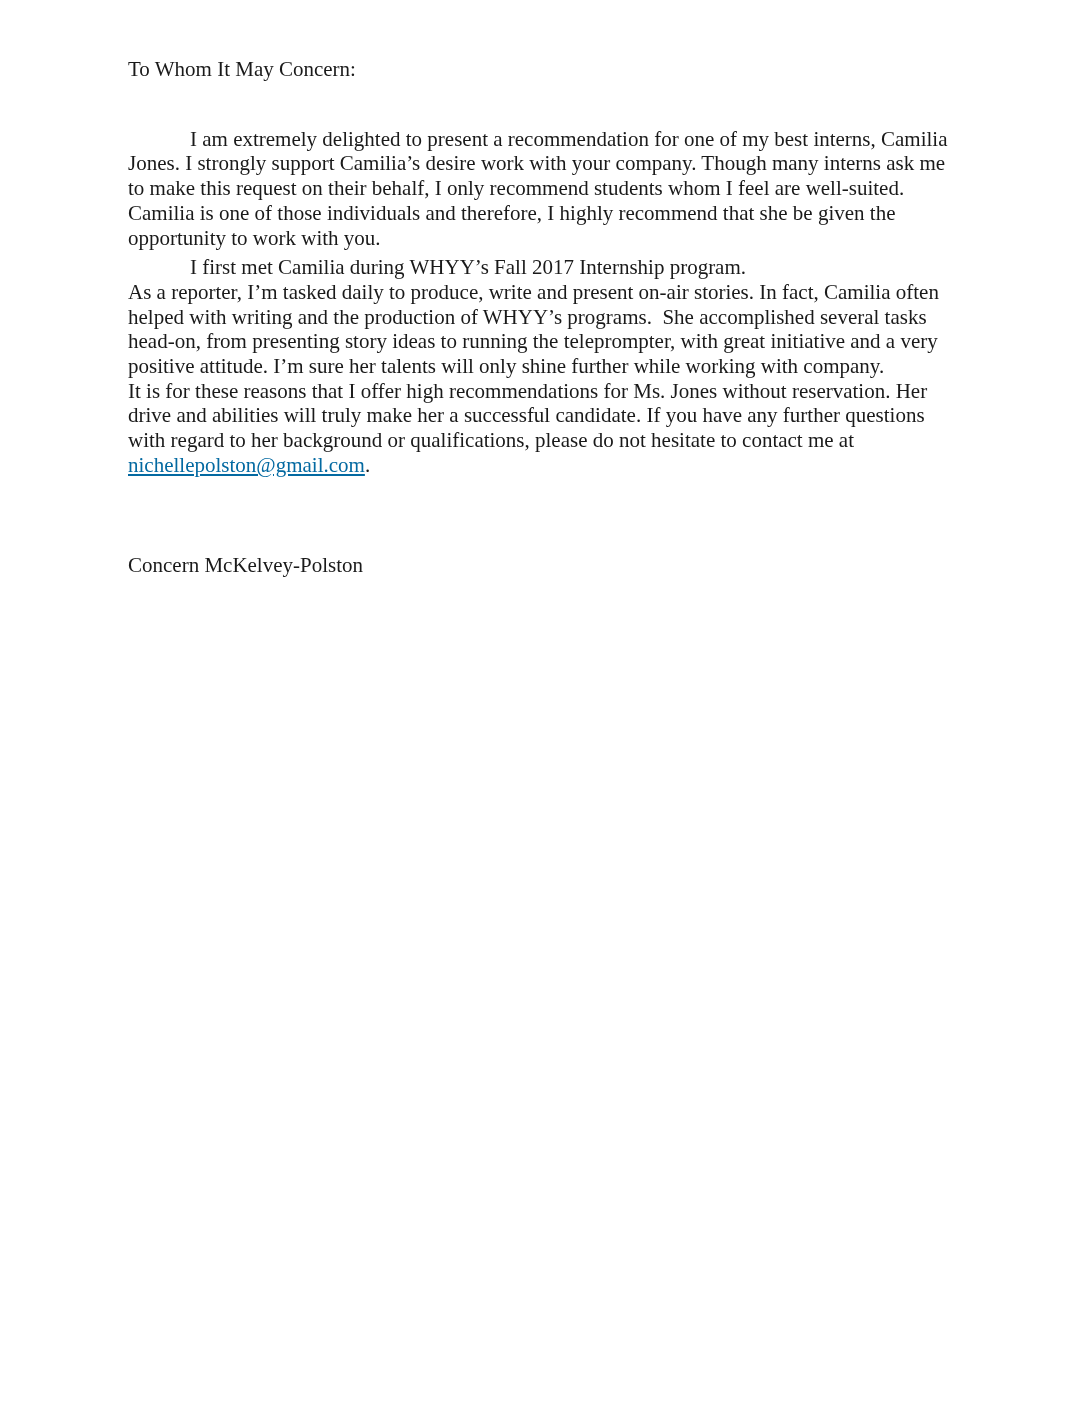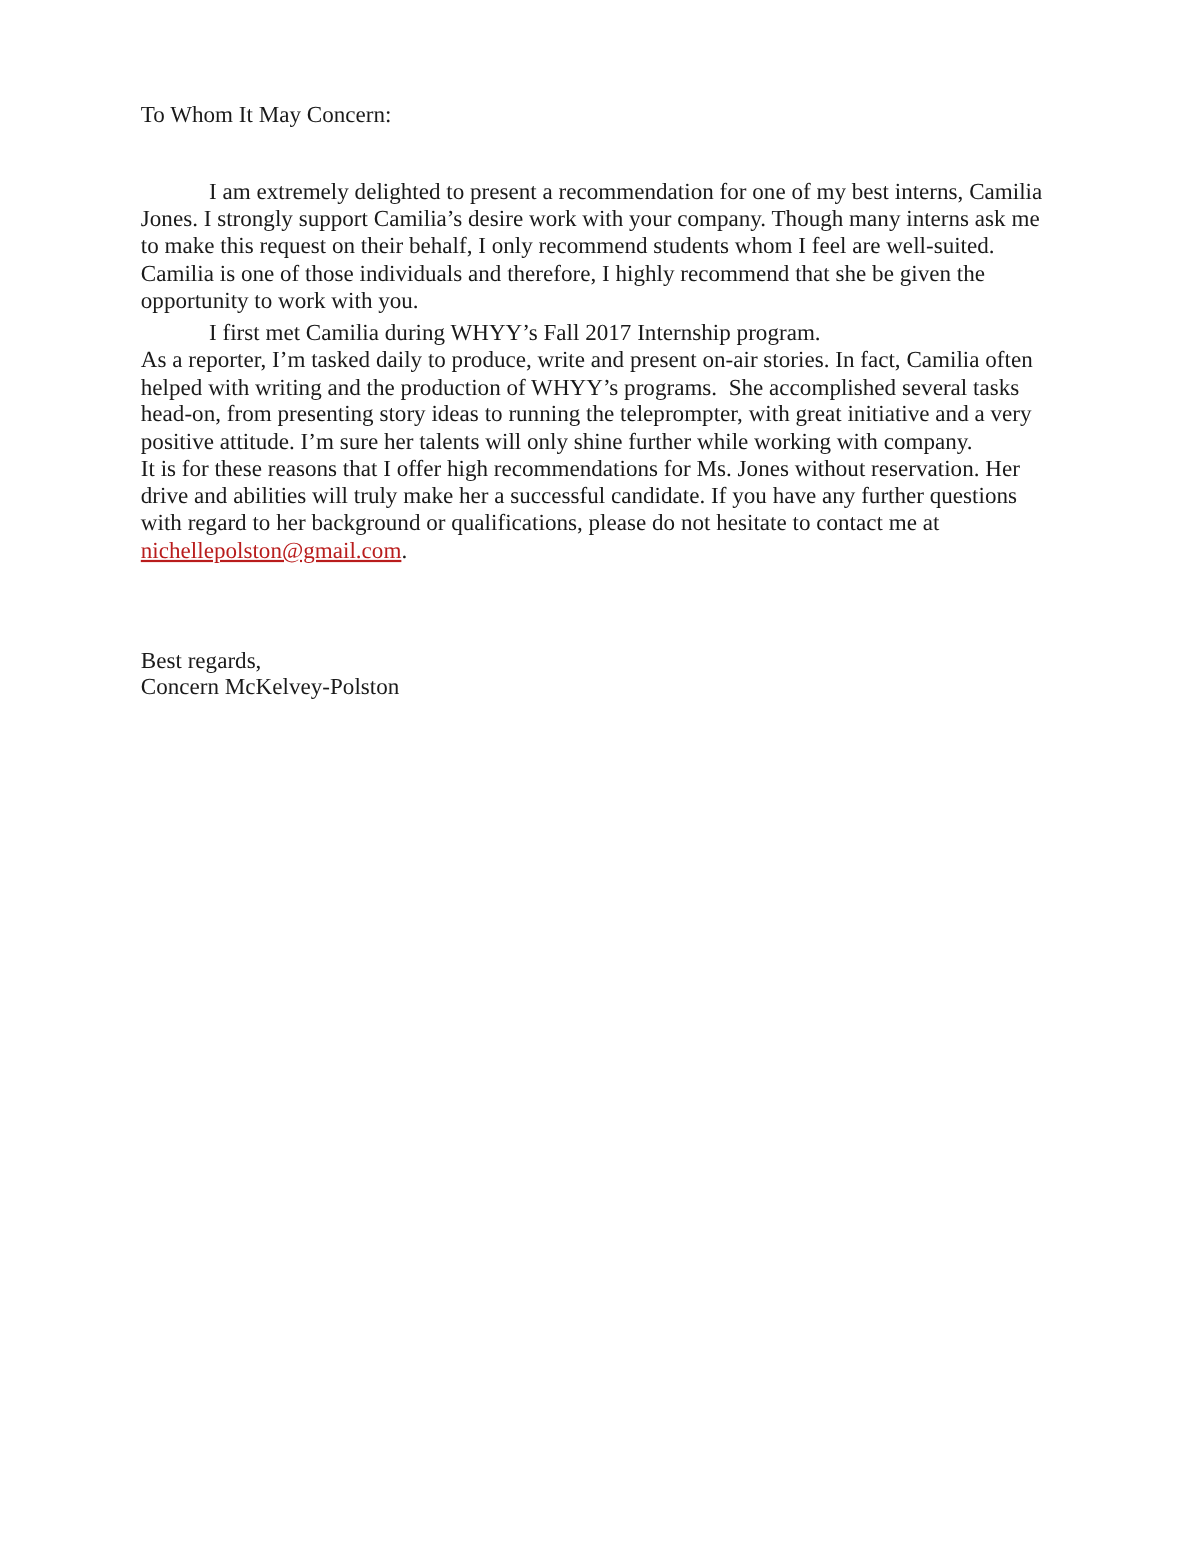--- a/index.html
+++ b/index.html
@@ -6,21 +6,21 @@
     margin: 0;
     padding: 0;
     background: #ffffff;
   }
   .page {
     position: relative;
     width: 1088px;
     height: 1028px;
     box-sizing: border-box;
     background: #ffffff;
-    padding: 92px 126px 0 128px;
+    padding: 57px 126px 0 128px;
     font-family: "Liberation Serif", serif;
     font-size: 21px;
     line-height: 24.7px;
     color: #1a1a1a;
     overflow: hidden;
     border-radius: 24px;
   }
   p {
     margin: 0;
   }
@@ -31,37 +31,36 @@
     margin-bottom: 5px;
   }
   .tab {
     display: inline-block;
     width: 62px;
   }
   .flow {
     white-space: pre-wrap;
   }
   .email-link {
-    color: #b91c1c;
+    color: #0369a1;
     text-decoration: underline;
     cursor: pointer;
   }
   .closing-block {
     margin-top: 75px;
   }
 </style>
 </head>
 <body>
 
 <div class="page">
 
   <p class="salutation">To Whom It May Concern:</p>
 
   <p class="para-1"><span class="tab"></span><span class="flow">I am extremely delighted to present a recommendation for one of my best interns, Camilia Jones. I strongly support Camilia’s desire work with your company. Though many interns ask me to make this request on their behalf, I only recommend students whom I feel are well-suited. Camilia is one of those individuals and therefore, I highly recommend that she be given the opportunity to work with you.</span></p>
 
   <p class="para-2"><span class="tab"></span><span class="flow">I first met Camilia during WHYY’s Fall 2017 Internship program.</span><br><span class="flow">As a reporter, I’m tasked daily to produce, write and present on-air stories. In fact, Camilia often helped with writing and the production of WHYY’s programs.  She accomplished several tasks head-on, from presenting story ideas to running the teleprompter, with great initiative and a very positive attitude. I’m sure her talents will only shine further while working with company.</span><br><span class="flow">It is for these reasons that I offer high recommendations for Ms. Jones without reservation. Her drive and abilities will truly make her a successful candidate. If you have any further questions with regard to her background or qualifications, please do not hesitate to contact me at </span><a class="email-link">nichellepolston@gmail.com</a><span class="flow">.</span></p>
 
   <div class="closing-block">
-    <p>Best regards,</p>
     <p>Concern McKelvey-Polston</p>
   </div>
 
 </div>
 
 </body></html>

